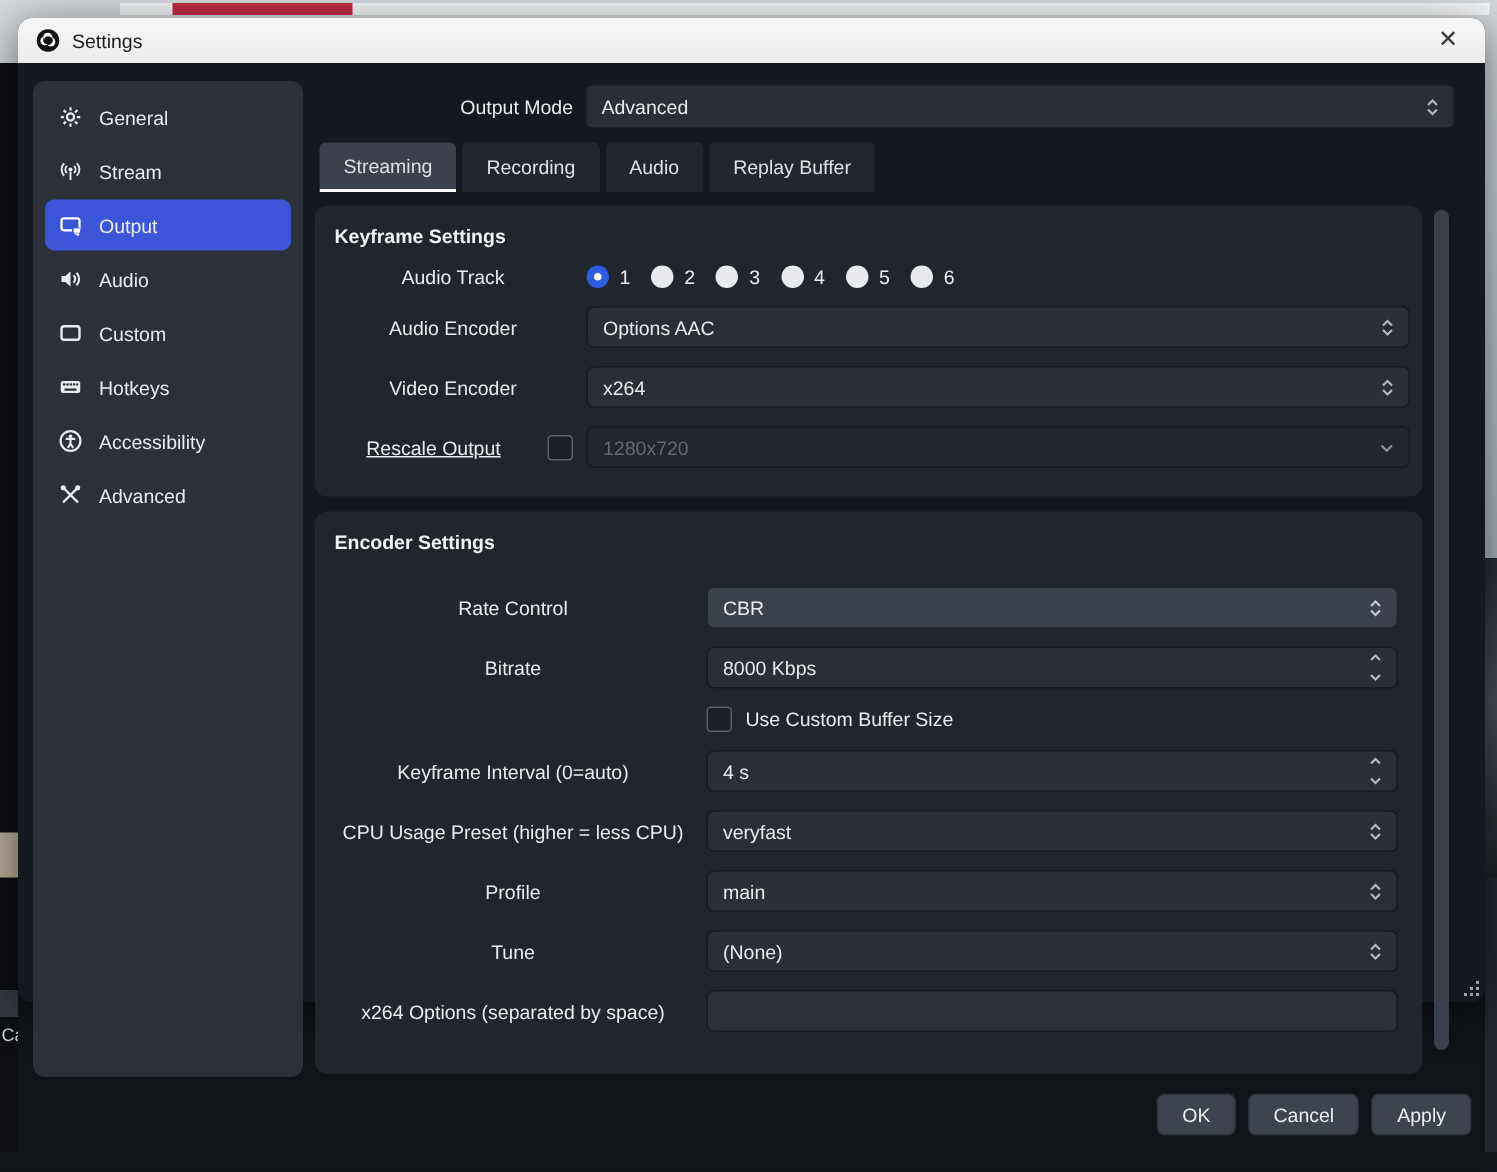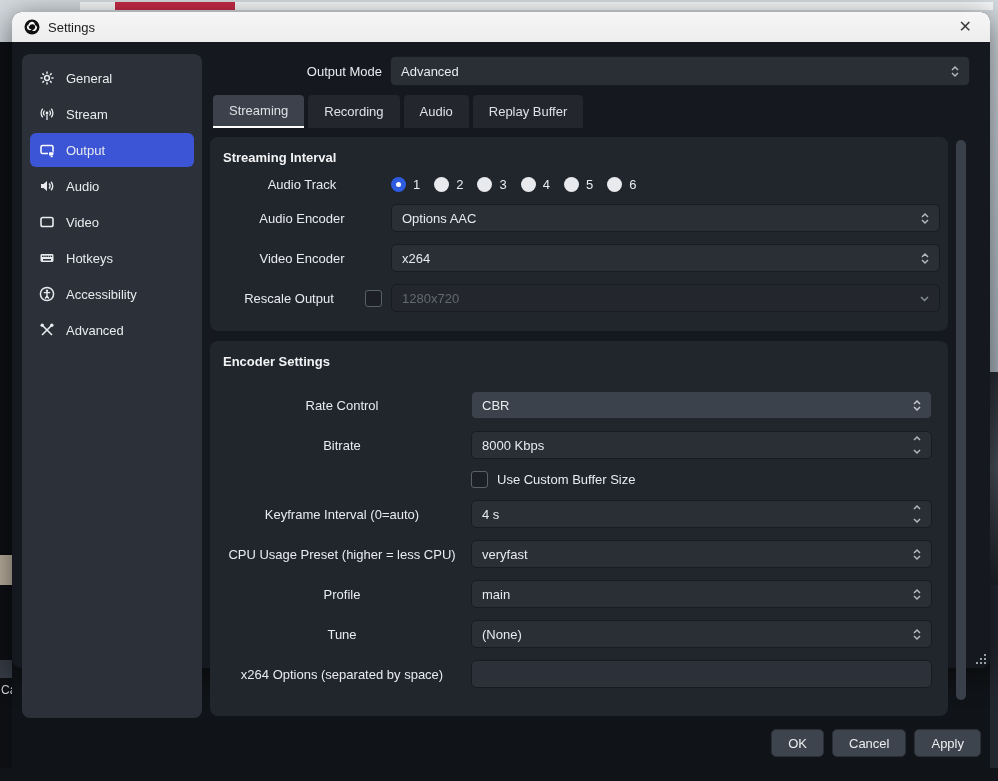--- a/index.html
+++ b/index.html
@@ -75,21 +75,21 @@
   .checkbox { width:17px; height:17px; border:1px solid #5a6069; border-radius:3px; background:#1c2026; flex:0 0 17px; }
 
   .radio-group { display:flex; align-items:center; gap:14px; }
   .radio-opt { display:flex; align-items:center; gap:7px; color:#e9ebee; }
   .radio { width:15px; height:15px; border-radius:50%; background:#e8eaed; position:relative; }
   .radio.sel { background:#2d5ce0; }
   .radio.sel::after { content:""; position:absolute; left:5px; top:5px; width:5px; height:5px;
     border-radius:50%; background:#ffffff; }
 
   
-  .row.rescale .lbl { width:136px; }
+  .row.rescale .lbl { width:136px;text-decoration:underline; }
 
   
   .scrollbar { position:absolute; left:944px; top:128px; width:10px; height:560px;
     background:#3a4049; border-radius:5px; }
 
   
   .footer { position:absolute; right:9px; top:717px; display:flex; gap:8px; }
   .btn { height:28px; padding:0 16px; background:#3e444d; color:#eceef0; border:1px solid #2a2e35;
     border-radius:5px; display:flex; align-items:center; font-size:13px; }
   .grip { position:absolute; right:4px; bottom:4px; width:12px; height:12px; }
@@ -156,21 +156,21 @@
       <svg width="16" height="16" viewBox="0 0 16 16">
         <path d="M2 6h2.5L8 3v10L4.5 10H2z" fill="#e9ebee"></path>
         <path d="M10 5.5a3.4 3.4 0 0 1 0 5M12 3.8a6 6 0 0 1 0 8.4" fill="none" stroke="#e9ebee" stroke-width="1.4"></path>
       </svg>
       <span>Audio</span>
     </div>
     <div class="side-item">
       <svg width="16" height="16" viewBox="0 0 16 16" fill="none" stroke="#e9ebee" stroke-width="1.6">
         <rect x="2" y="3.5" width="12" height="9" rx="1.8"></rect>
       </svg>
-      <span>Video</span>
+      <span>Custom</span>
     </div>
     <div class="side-item">
       <svg width="16" height="16" viewBox="0 0 16 16">
         <rect x="1.5" y="4" width="13" height="8" rx="1.4" fill="#e9ebee"></rect>
         <g fill="#2b3039">
           <rect x="3" y="5.6" width="1.6" height="1.4"></rect>
             <rect x="5.2" y="5.6" width="1.6" height="1.4"></rect>
           <rect x="7.4" y="5.6" width="1.6" height="1.4"></rect>
             <rect x="9.6" y="5.6" width="1.6" height="1.4"></rect>
           <rect x="11.8" y="5.6" width="1.3" height="1.4"></rect>
@@ -222,21 +222,21 @@
       </div>
     <div class="tab">
         <span>Audio</span>
       </div>
     <div class="tab">
         <span>Replay Buffer</span>
       </div>
   </div>
 
   <div class="panel panel-1 p1">
-    <h3>Streaming Interval</h3>
+    <h3>Keyframe Settings</h3>
 
     <div class="row">
       <span class="lbl">Audio Track</span>
       <div class="radio-group">
         <span class="radio-opt">
             <span class="radio sel"></span>
             <span>1</span>
           </span>
         <span class="radio-opt">
             <span class="radio"></span>

